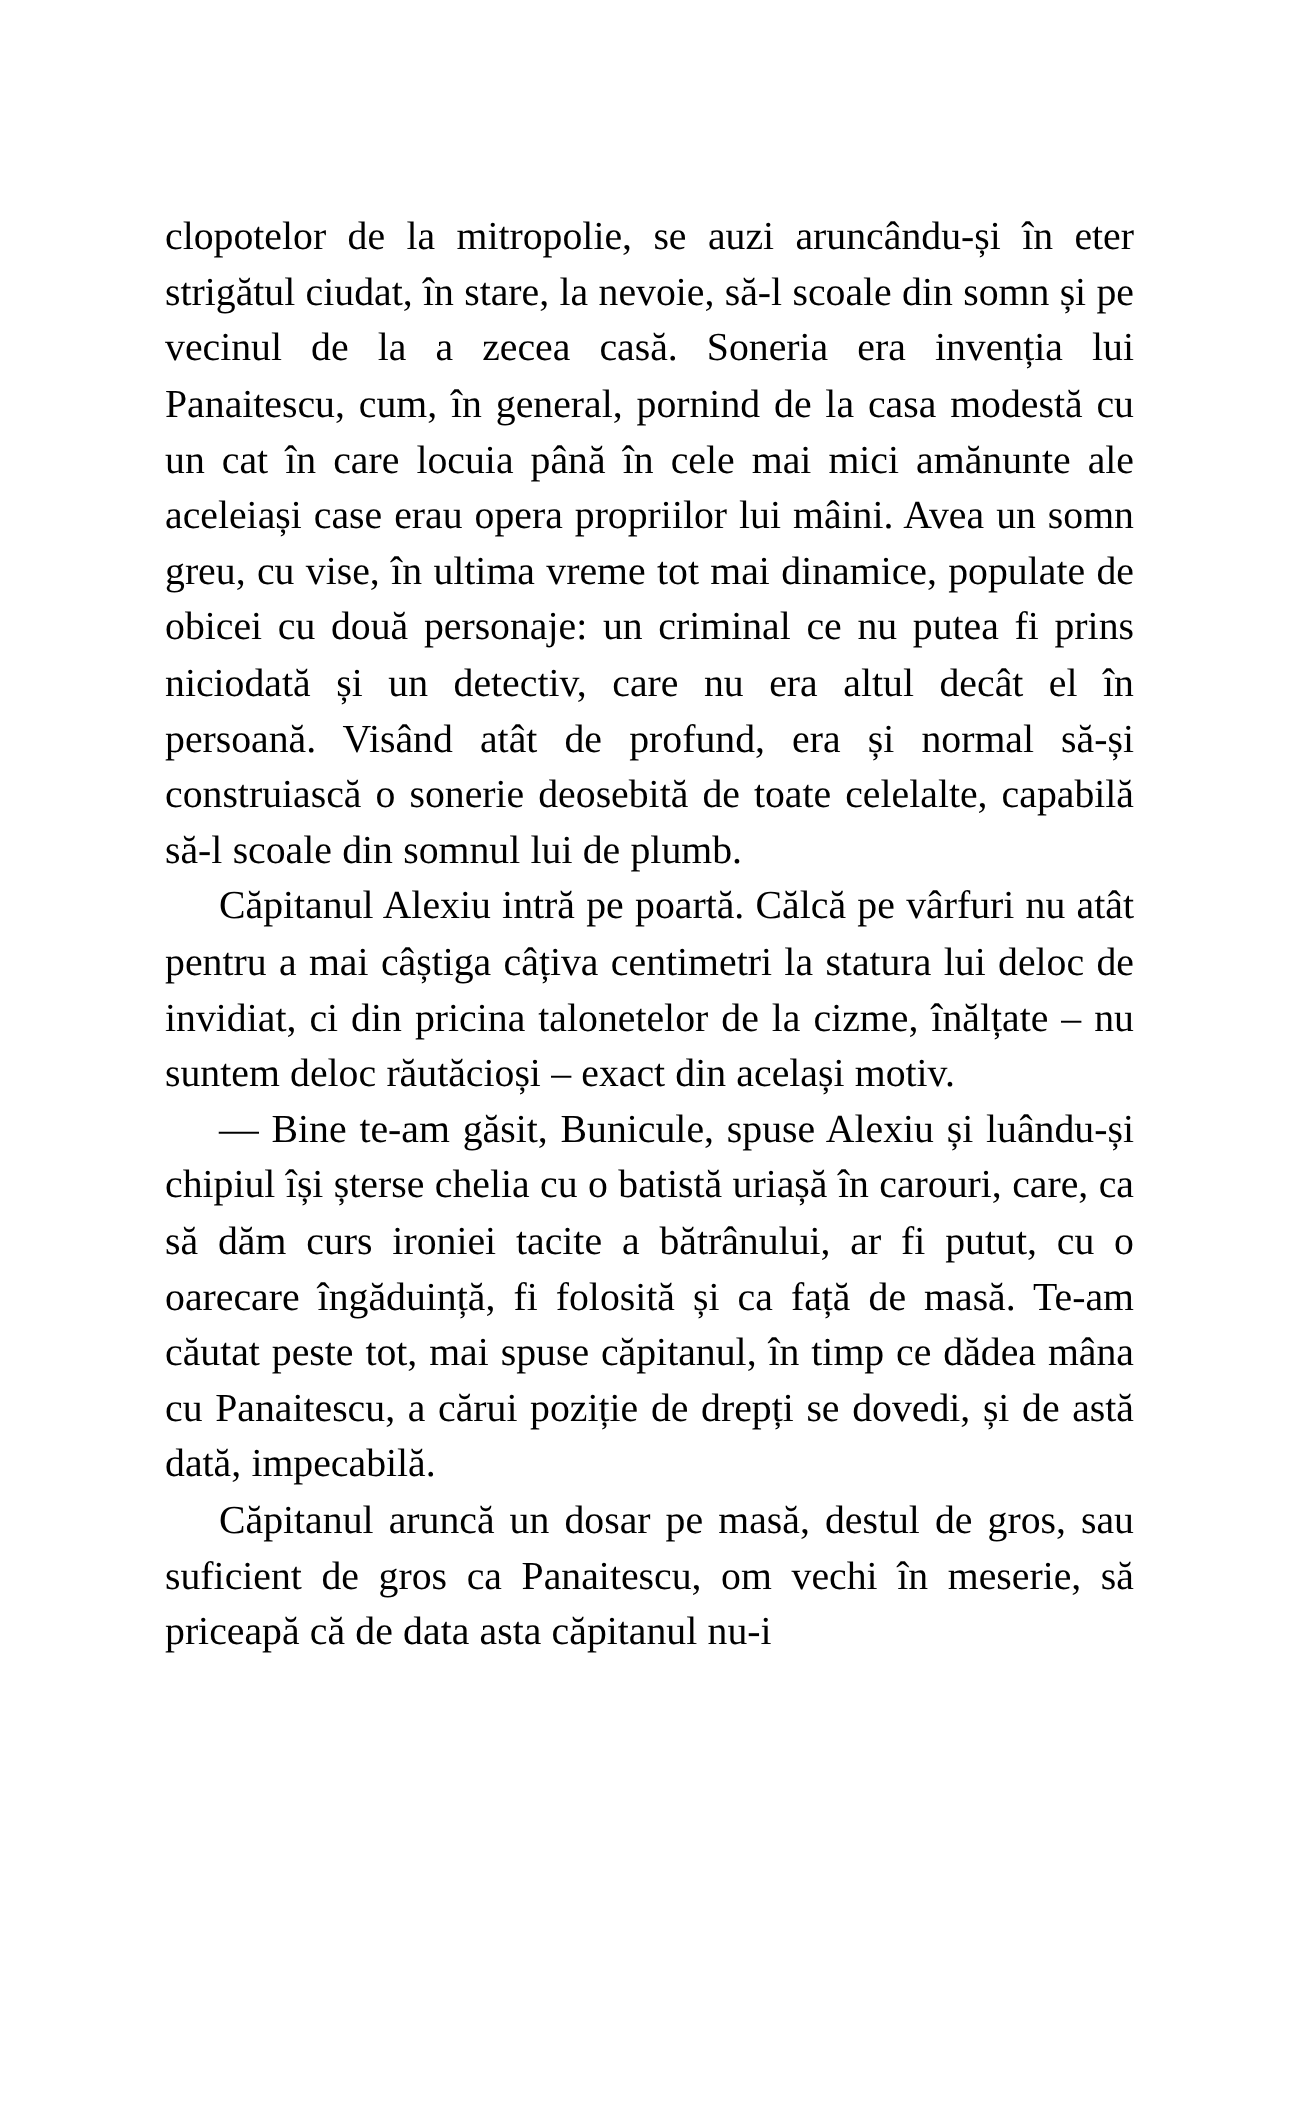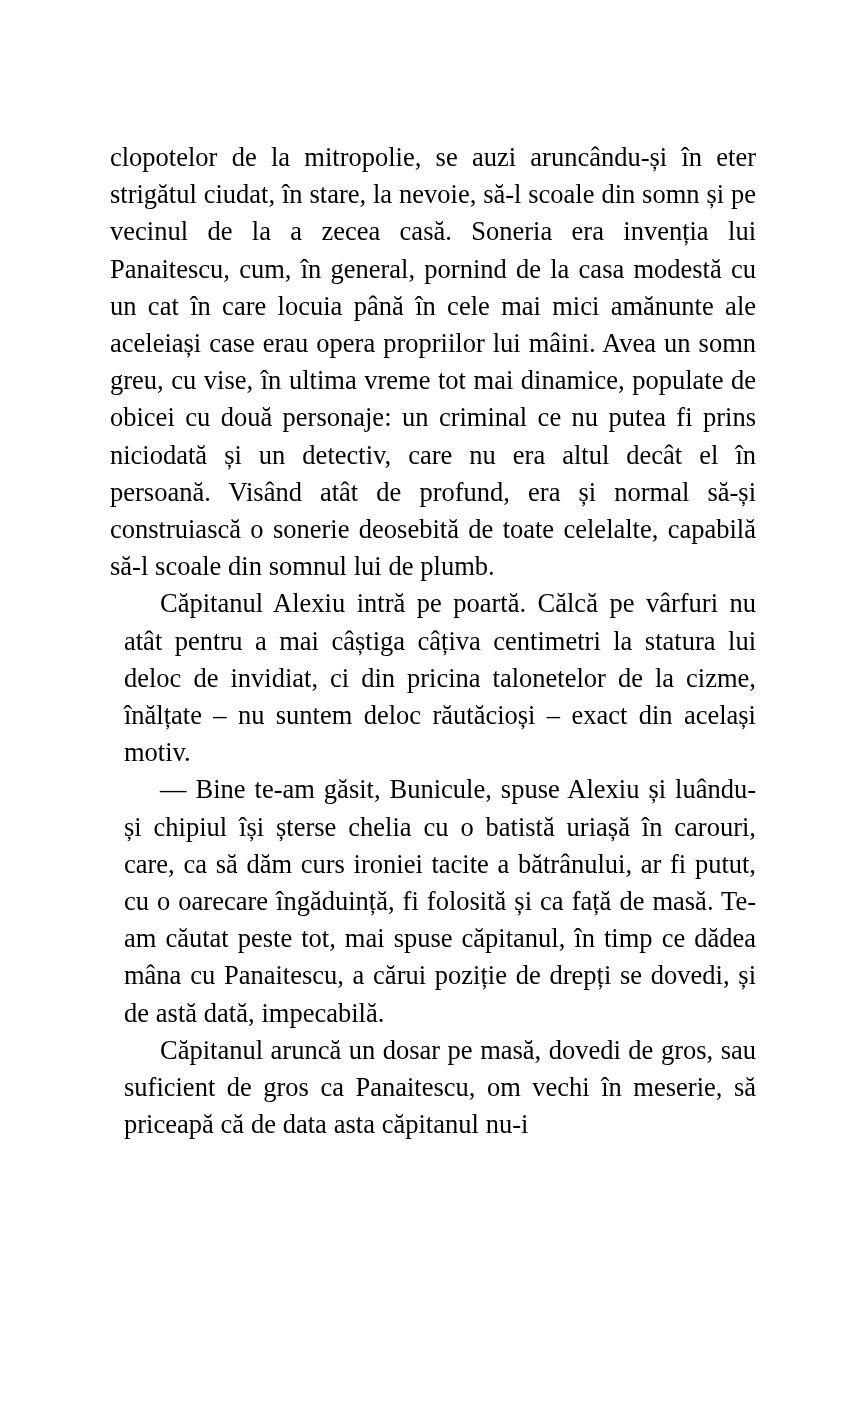--- a/index.html
+++ b/index.html
@@ -29,21 +29,20 @@
     color: #000000;
     text-align: justify;
     text-justify: inter-word;
     -webkit-hyphens: none;
     hyphens: none;
     white-space: pre-wrap;
     word-spacing: 0.2px;
   }
   .para.indent {
     text-indent: 36px;
-    margin-left: 14px;
   }
   .footer {
     position: absolute;
     left: 110px;
     top: 1323px;
     display: flex;
     align-items: baseline;
     gap: 0;
   }
   .folio {
@@ -64,20 +63,20 @@
 </style>
 </head>
 <body>
 
 <div class="page">
 
   <div class="text-block">
     <p class="para">clopotelor de la mitropolie, se auzi aruncându-și în eter strigătul ciudat, în stare, la nevoie, să-l scoale din somn și pe vecinul de la a zecea casă. Soneria era invenția lui Panaitescu, cum, în general, pornind de la casa modestă cu un cat în care locuia până în cele mai mici amănunte ale aceleiași case erau opera propriilor lui mâini. Avea un somn greu, cu vise, în ultima vreme tot mai dinamice, populate de obicei cu două personaje: un criminal ce nu putea fi prins niciodată și un detectiv, care nu era altul decât el în persoană. Visând atât de profund, era și normal să-și construiască o sonerie deosebită de toate celelalte, capabilă să-l scoale din somnul lui de plumb.</p>
     <p class="para indent">Căpitanul Alexiu intră pe poartă. Călcă pe vârfuri nu atât pentru a mai câștiga câțiva centimetri la statura lui deloc de invidiat, ci din pricina talonetelor de la cizme, înălțate – nu suntem deloc răutăcioși – exact din același motiv.</p>
     <p class="para indent">— Bine te-am găsit, Bunicule, spuse Alexiu și luându-și chipiul își șterse chelia cu o batistă uriașă în carouri, care, ca să dăm curs ironiei tacite a bătrânului, ar fi putut, cu o oarecare îngăduință, fi folosită și ca față de masă. Te-am căutat peste tot, mai spuse căpitanul, în timp ce dădea mâna cu Panaitescu, a cărui poziție de drepți se dovedi, și de astă dată, impecabilă.</p>
-    <p class="para indent">Căpitanul aruncă un dosar pe masă, dovedi de gros, sau suficient de gros ca Panaitescu, om vechi în meserie, să priceapă că de data asta căpitanul nu-i</p>
+    <p class="para indent">Căpitanul aruncă un dosar pe masă, destul de gros, sau suficient de gros ca Panaitescu, om vechi în meserie, să priceapă că de data asta căpitanul nu-i</p>
   </div>
 
   <div class="footer">
     <span class="folio">6</span>
   </div>
 
 </div>
 
 </body></html>

